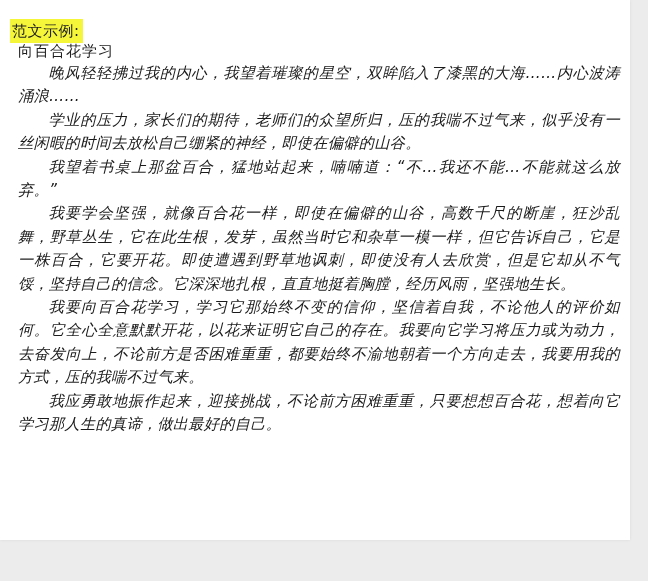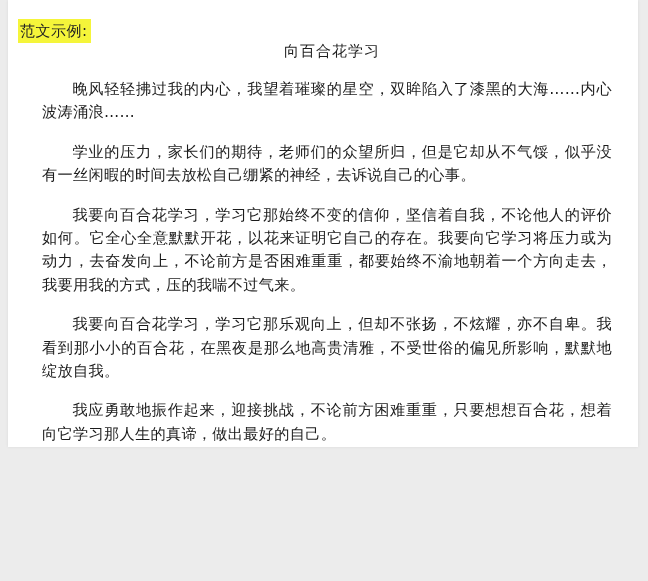--- a/index.html
+++ b/index.html
@@ -5,24 +5,24 @@
     html, body {
       margin: 0;
       padding: 0;
       width: 648px;
       height: 581px;
       overflow: hidden;
       background: #ececec;
     }
     .page {
       position: absolute;
-      left: 8px;
+      left: 0;
       top: 0;
       width: 630px;
-      height: 447px;
+      height: 540px;
       background: #ffffff;
       box-shadow: 0 0 3px rgba(0,0,0,0.08);
     }
     .label-wrap {
       position: absolute;
       left: 10px;
       top: 19px;
     }
     .label {
       display: inline-block;
@@ -32,21 +32,21 @@
       font-size: 15px;
       line-height: 22px;
       padding: 1px 3px 1px 2px;
       letter-spacing: 0.5px;
     }
     .title {
       position: absolute;
       left: 0;
       width: 100%;
       top: 40px;
-      text-align: center;
+      text-align: left;
       font-family: "DejaVu Sans", sans-serif;
       font-size: 15px;
       line-height: 22px;
       color: #1e1e1e;
       letter-spacing: 1px;
       padding-left: 18px;
       box-sizing: border-box;
     }
     .body {
       position: absolute;
@@ -54,32 +54,34 @@
       top: 62px;
       width: 602px;
       font-family: "DejaVu Sans", sans-serif;
       font-size: 15.2px;
       line-height: 23.4px;
       color: #1b1b1b;
       text-align: justify;
       letter-spacing: 0.3px;
     }
     .para {
-      margin: 16px;
+      margin: 0;
       text-indent: 2em;
+      font-style: italic;
     }
   </style>
 </head>
 <body>
 
 <div class="page">
   <div class="label-wrap">
     <span class="label">范文示例:</span>
   </div>
   <div class="title">向百合花学习</div>
   <div class="body">
     <p class="para">晚风轻轻拂过我的内心，我望着璀璨的星空，双眸陷入了漆黑的大海……内心波涛涌浪……</p>
-    <p class="para">学业的压力，家长们的期待，老师们的众望所归，但是它却从不气馁，似乎没有一丝闲暇的时间去放松自己绷紧的神经，去诉说自己的心事。</p>
+    <p class="para">学业的压力，家长们的期待，老师们的众望所归，压的我喘不过气来，似乎没有一丝闲暇的时间去放松自己绷紧的神经，即使在偏僻的山谷。</p>
+    <p class="para">我望着书桌上那盆百合，猛地站起来，喃喃道：“不…我还不能…不能就这么放弃。”</p>
+    <p class="para">我要学会坚强，就像百合花一样，即使在偏僻的山谷，高数千尺的断崖，狂沙乱舞，野草丛生，它在此生根，发芽，虽然当时它和杂草一模一样，但它告诉自己，它是一株百合，它要开花。即使遭遇到野草地讽刺，即使没有人去欣赏，但是它却从不气馁，坚持自己的信念。它深深地扎根，直直地挺着胸膛，经历风雨，坚强地生长。</p>
     <p class="para">我要向百合花学习，学习它那始终不变的信仰，坚信着自我，不论他人的评价如何。它全心全意默默开花，以花来证明它自己的存在。我要向它学习将压力或为动力，去奋发向上，不论前方是否困难重重，都要始终不渝地朝着一个方向走去，我要用我的方式，压的我喘不过气来。</p>
-    <p class="para">我要向百合花学习，学习它那乐观向上，但却不张扬，不炫耀，亦不自卑。我看到那小小的百合花，在黑夜是那么地高贵清雅，不受世俗的偏见所影响，默默地绽放自我。</p>
     <p class="para">我应勇敢地振作起来，迎接挑战，不论前方困难重重，只要想想百合花，想着向它学习那人生的真谛，做出最好的自己。</p>
   </div>
 </div>
 
 </body></html>

